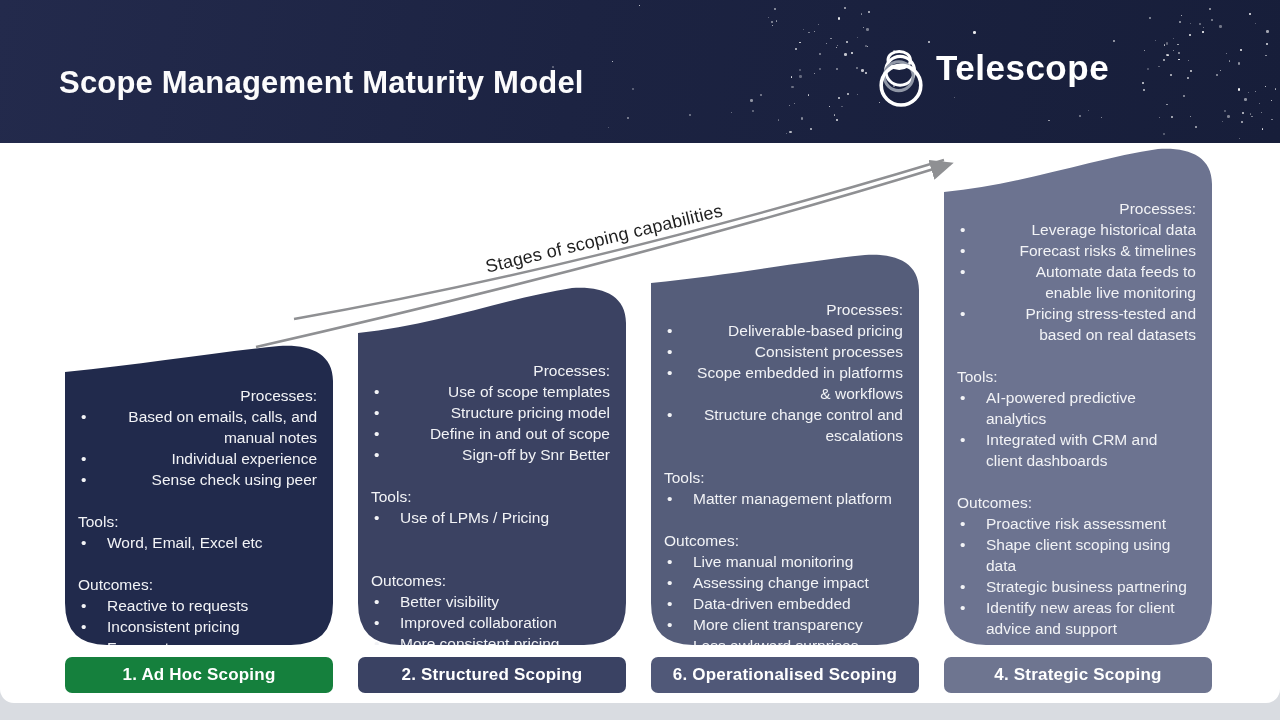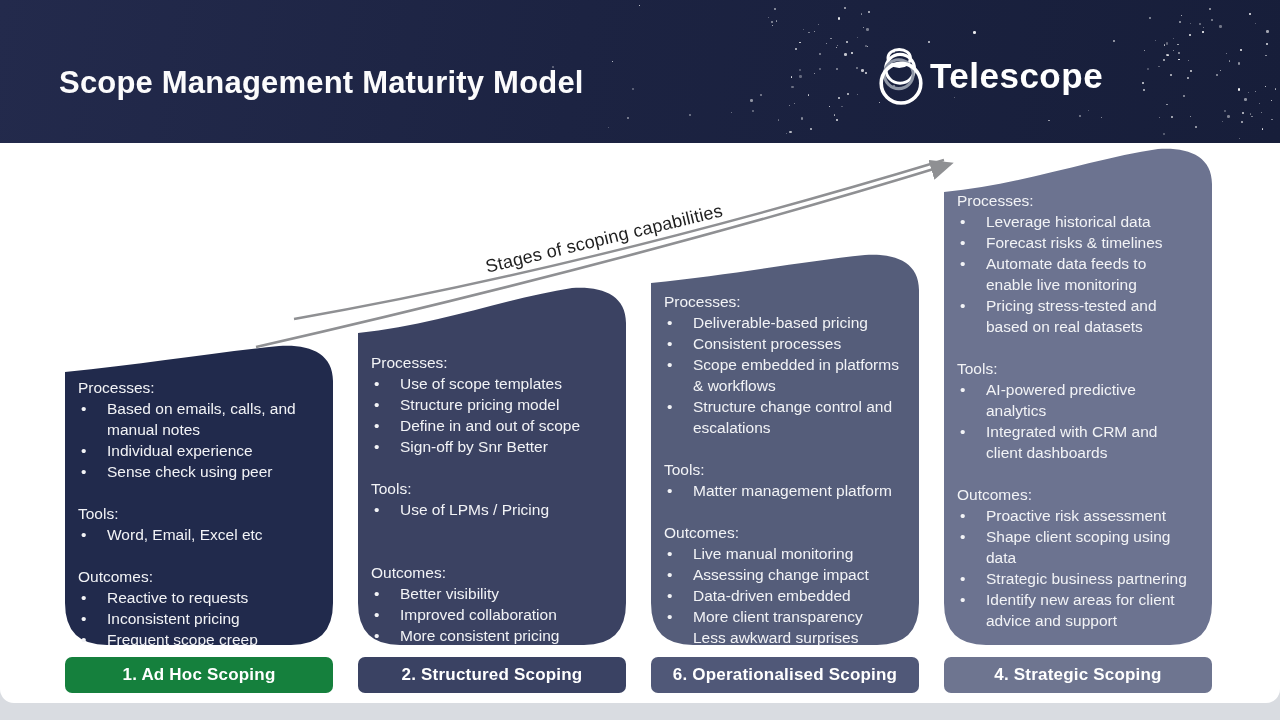--- a/index.html
+++ b/index.html
@@ -18,21 +18,21 @@
     overflow:hidden;
   }
   .page-title{
     position:absolute;left:48px;top:54px;margin:11px;
     color:#FBFBFC;font-size:31px;font-weight:700;letter-spacing:.2px;
   }
   .stars{position:absolute;left:0;top:0;width:1280px;height:143px;pointer-events:none;}
   .stars i{position:absolute;display:block;background:#fff;border-radius:50%;}
   .logo{
     position:absolute;left:874px;top:48px;height:56px;
-    display:flex;align-items:center;gap:2px;color:#fff;
+    display:flex;gap:8px;color:#fff;
   }
   .logo-text{font-size:35px;font-weight:700;letter-spacing:.5px;}
 
   
   .canvas{
     position:absolute;left:0;top:143px;width:1280px;height:560px;
     background:#FFFFFF;border-radius:0 0 14px 14px;overflow:hidden;
   }
   .arrow-svg{position:absolute;left:0;top:0;}
   .arrow-label{
@@ -43,21 +43,21 @@
 
   
   .stage-col{position:absolute;}
   .stage-col svg{position:absolute;left:0;top:0;}
   .stage-content{
     position:absolute;left:0;top:0;right:0;bottom:0;
     padding-left:13px;padding-right:16px;overflow:hidden;
     color:#F2F3F6;font-size:15.5px;line-height:21px;
   }
   .section{margin-top:21px;}
-  .section:first-child{margin-top:0;}
+  .section:first-child{margin-top:8px;text-align:right;}
   .section.extra{margin-top:42px;}
   .sec-h{}
   .item{position:relative;padding-left:29px;}
   .item::before{content:"\2022";position:absolute;left:3px;top:0;}
   .item.nobul::before{content:"";}
   .item.nowrap{white-space:nowrap;}
 
   .stage-label{
     position:absolute;height:36px;border-radius:7px;
     color:#FFFFFF;font-size:17px;font-weight:700;

